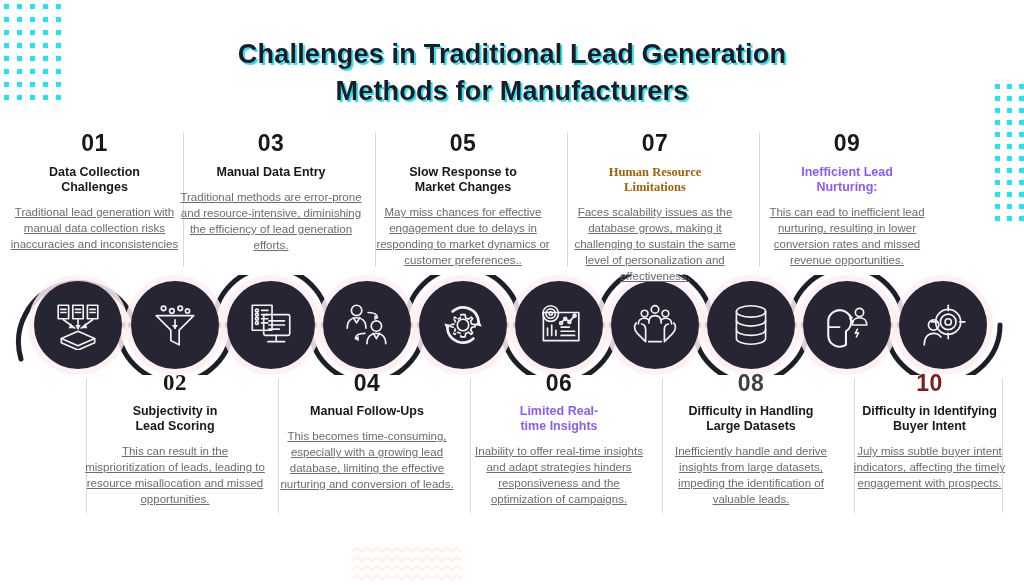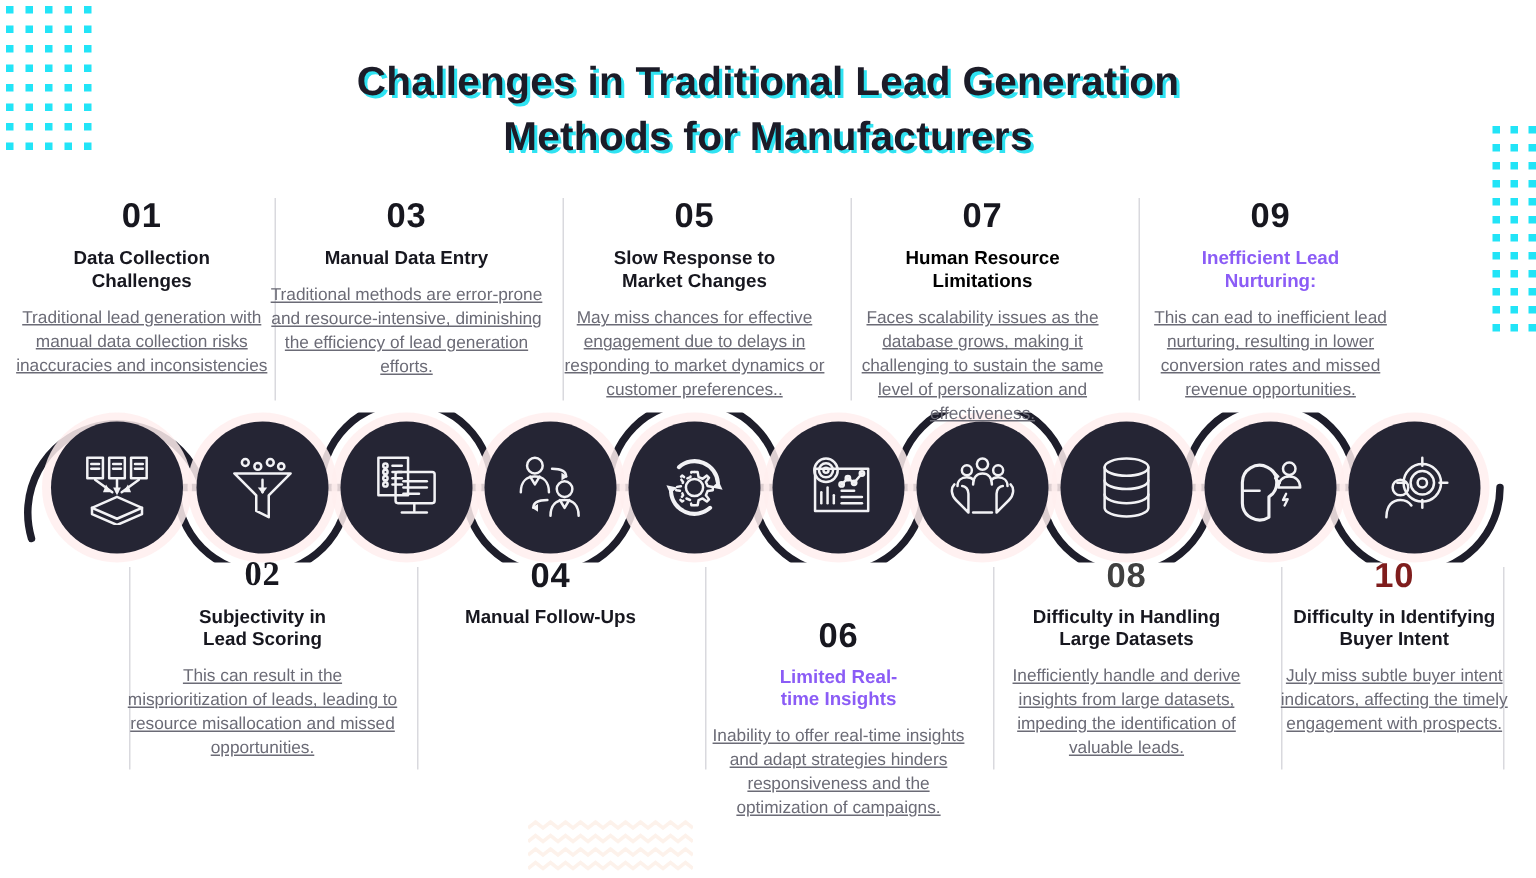--- a/index.html
+++ b/index.html
@@ -371,36 +371,37 @@
         <div class="body" style="color: rgb(107, 107, 118);">This can result in the misprioritization of leads, leading to resource misallocation and missed opportunities.</div>
       </div>
       <div class="block top" style="left: 178.5px; width: 185px; top: 130px;">
         <div class="num" style="color: rgb(23, 23, 31);">03</div>
         <div class="head" style="color: rgb(23, 23, 31); white-space: pre-line;">Manual Data Entry</div>
         <div class="body" style="color: rgb(107, 107, 118);">Traditional methods are error-prone and resource-intensive, diminishing the efficiency of lead generation efforts.</div>
       </div>
       <div class="block bottom" style="left: 274.5px; width: 185px; top: 370px;">
         <div class="num" style="color: rgb(23, 23, 31);">04</div>
         <div class="head" style="color: rgb(23, 23, 31); white-space: pre-line;">Manual Follow-Ups</div>
+        <div class="body" style="color: rgb(107, 107, 118);">This becomes time-consuming, especially with a growing lead database, limiting the effective nurturing and conversion of leads.</div>
       </div>
       <div class="block top" style="left: 370.5px; width: 185px; top: 130px;">
         <div class="num" style="color: rgb(23, 23, 31);">05</div>
         <div class="head" style="color: rgb(23, 23, 31); white-space: pre-line;">Slow Response to
 Market Changes</div>
         <div class="body" style="color: rgb(107, 107, 118);">May miss chances for effective engagement due to delays in responding to market dynamics or customer preferences..</div>
       </div>
-      <div class="block bottom" style="left: 466.5px; width: 185px; top: 370px; margin-top: 40px;">
+      <div class="block bottom" style="left: 466.5px; width: 185px; top: 370px;">
         <div class="num" style="color: rgb(23, 23, 31);">06</div>
         <div class="head" style="color: #8b5cf6; white-space: pre-line;">Limited Real-
 time Insights</div>
         <div class="body" style="color: rgb(107, 107, 118);">Inability to offer real-time insights and adapt strategies hinders responsiveness and the optimization of campaigns.</div>
       </div>
       <div class="block top" style="left: 562.5px; width: 185px; top: 130px;">
         <div class="num" style="color: rgb(23, 23, 31);">07</div>
-        <div class="head" style="color: #000000; white-space: pre-line;">Human Resource
+        <div class="head" style="color: #a16207; white-space: pre-line; font-family: Liberation Serif, serif;">Human Resource
 Limitations</div>
         <div class="body" style="color: rgb(107, 107, 118);">Faces scalability issues as the database grows, making it challenging to sustain the same level of personalization and effectiveness.</div>
       </div>
       <div class="block bottom" style="left: 658.5px; width: 185px; top: 370px;">
         <div class="num" style="color: #404040;">08</div>
         <div class="head" style="color: rgb(23, 23, 31); white-space: pre-line;">Difficulty in Handling
 Large Datasets</div>
         <div class="body" style="color: rgb(107, 107, 118);">Inefficiently handle and derive insights from large datasets, impeding the identification of valuable leads.</div>
       </div>
       <div class="block top" style="left: 754.5px; width: 185px; top: 130px;">

